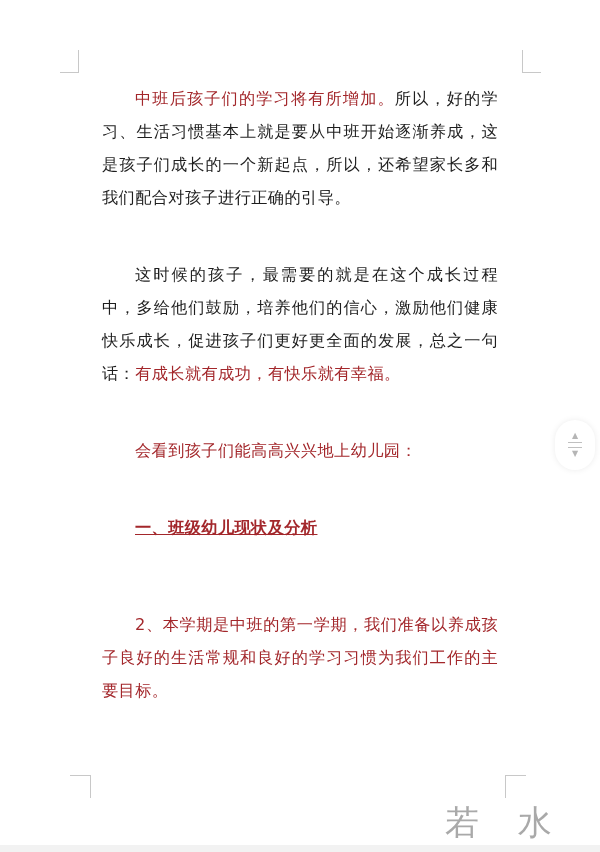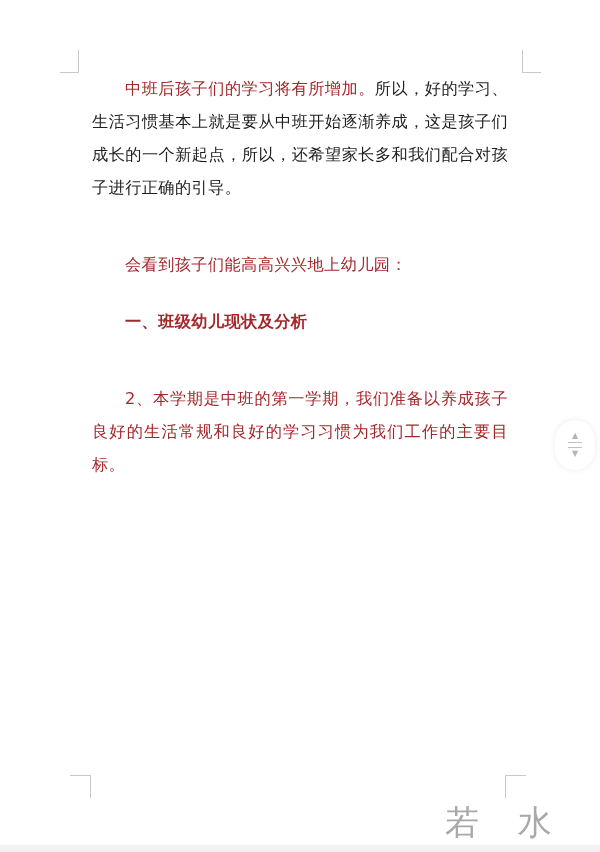--- a/index.html
+++ b/index.html
@@ -8,24 +8,24 @@
       font-family:"DejaVu Sans","Liberation Sans",sans-serif;
     }
     .page { position:absolute; left:0; top:0; width:600px; height:852px; background:#fff; }
     .crop { position:absolute; border-color:#c8c8c8; border-style:solid; border-width:0; }
     .crop.tl { left:60px; top:50px; width:18px; height:22px; border-right-width:1px; border-bottom-width:1px; }
     .crop.tr { left:522px; top:50px; width:18px; height:22px; border-left-width:1px; border-bottom-width:1px; }
     .crop.bl { left:70px; top:775px; width:20px; height:22px; border-right-width:1px; border-top-width:1px; }
     .crop.br { left:505px; top:775px; width:20px; height:22px; border-left-width:1px; border-top-width:1px; }
 
     .content { position:absolute; left:90px; top:70px; width:420px; }
-    .para { margin:2px; font-size:16.2px; line-height:33px; color:#1e1e1e; letter-spacing:0.4px; text-align:justify; }
+    .para { margin:12px; font-size:16.2px; line-height:33px; color:#1e1e1e; letter-spacing:0.4px; text-align:justify; }
     .indent { text-indent:33px; }
     .red { color:#a3272b; }
-    .bold { font-weight:bold; }
+    .bold { font-weight:bold;text-decoration:underline; }
     .gap { height:20px; }
 
     .scroll-handle {
       position:absolute; left:555px; top:420px; width:40px; height:50px; border-radius:22px;
       background:#ffffff; box-shadow:0 0 6px rgba(0,0,0,0.08); display:flex; flex-direction:column;
       align-items:center; justify-content:center; color:#b5b5b5; font-size:8px; line-height:8px;
     }
     .scroll-handle .bar { width:14px; height:1px; background:#c0c0c0; margin:2px 0; }
 
     .watermark { position:absolute; left:445px; top:800px; width:150px; color:#8d8d8d;
@@ -37,20 +37,21 @@
 
 <div class="page">
   <div class="crop tl"></div>
   <div class="crop tr"></div>
   <div class="crop bl"></div>
   <div class="crop br"></div>
 
   <div class="content" id="content">
       <p class="para indent"><span class="red">中班后孩子们的学习将有所增加。</span><span>所以，好的学习、生活习惯基本上就是要从中班开始逐渐养成，这是孩子们成长的一个新起点，所以，还希望家长多和我们配合对孩子进行正确的引导。</span></p>
       <div class="gap"></div>
+      <p class="para indent"><span>这时候的孩子，最需要的就是在这个成长过程中，多给他们鼓励，培养他们的信心，激励他们健康快乐成长，促进孩子们更好更全面的发展，总之一句话：</span><span class="red">有成长就有成功，有快乐就有幸福。</span></p>
       <div class="gap"></div>
       <p class="para indent"><span class="red">会看到孩子们能高高兴兴地上幼儿园：</span></p>
       <div class="gap"></div>
       <p class="para indent"><span class="red bold">一、班级幼儿现状及分析</span></p>
       <div class="gap"></div>
       <div class="gap"></div>
       <p class="para indent"><span class="red">2、本学期是中班的第一学期，我们准备以养成孩子良好的生活常规和良好的学习习惯为我们工作的主要目标。</span></p>
       <div class="gap"></div>
       <p class="para"></p>
     </div>

